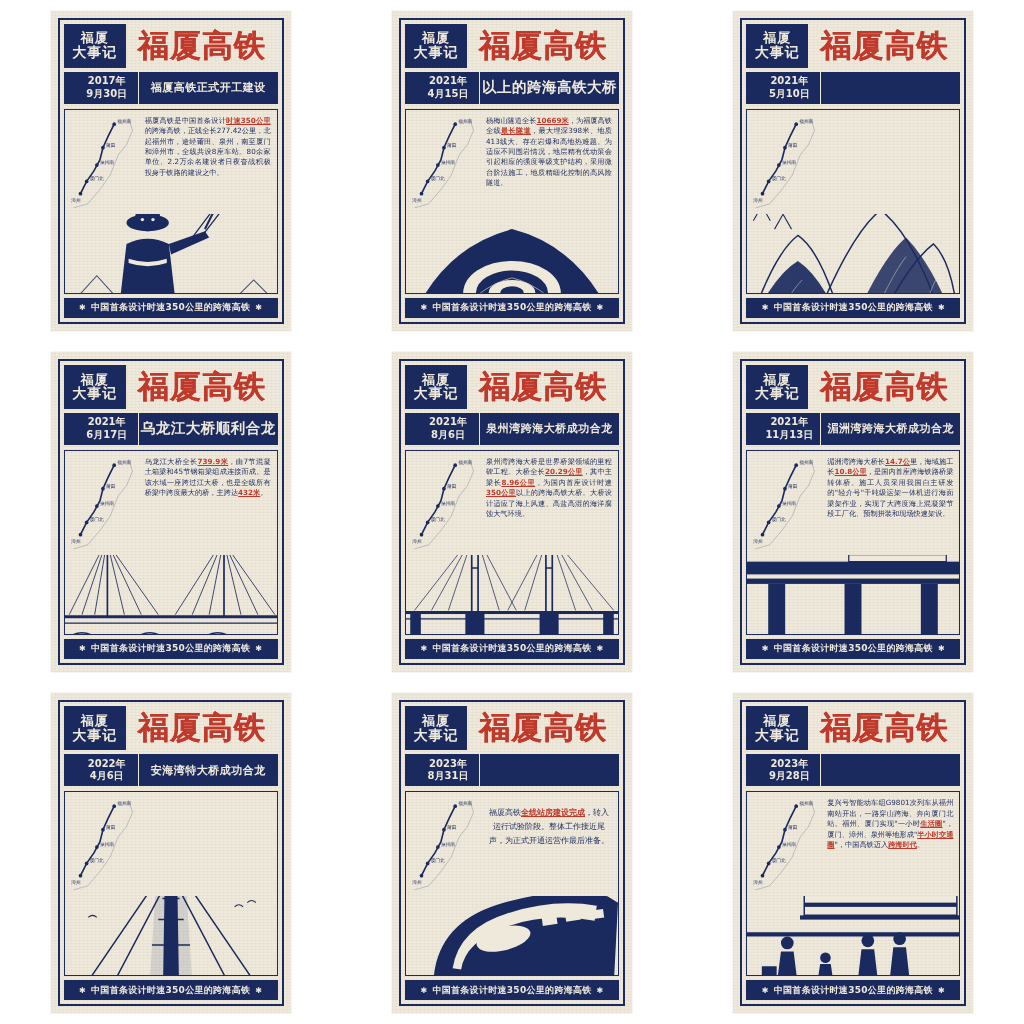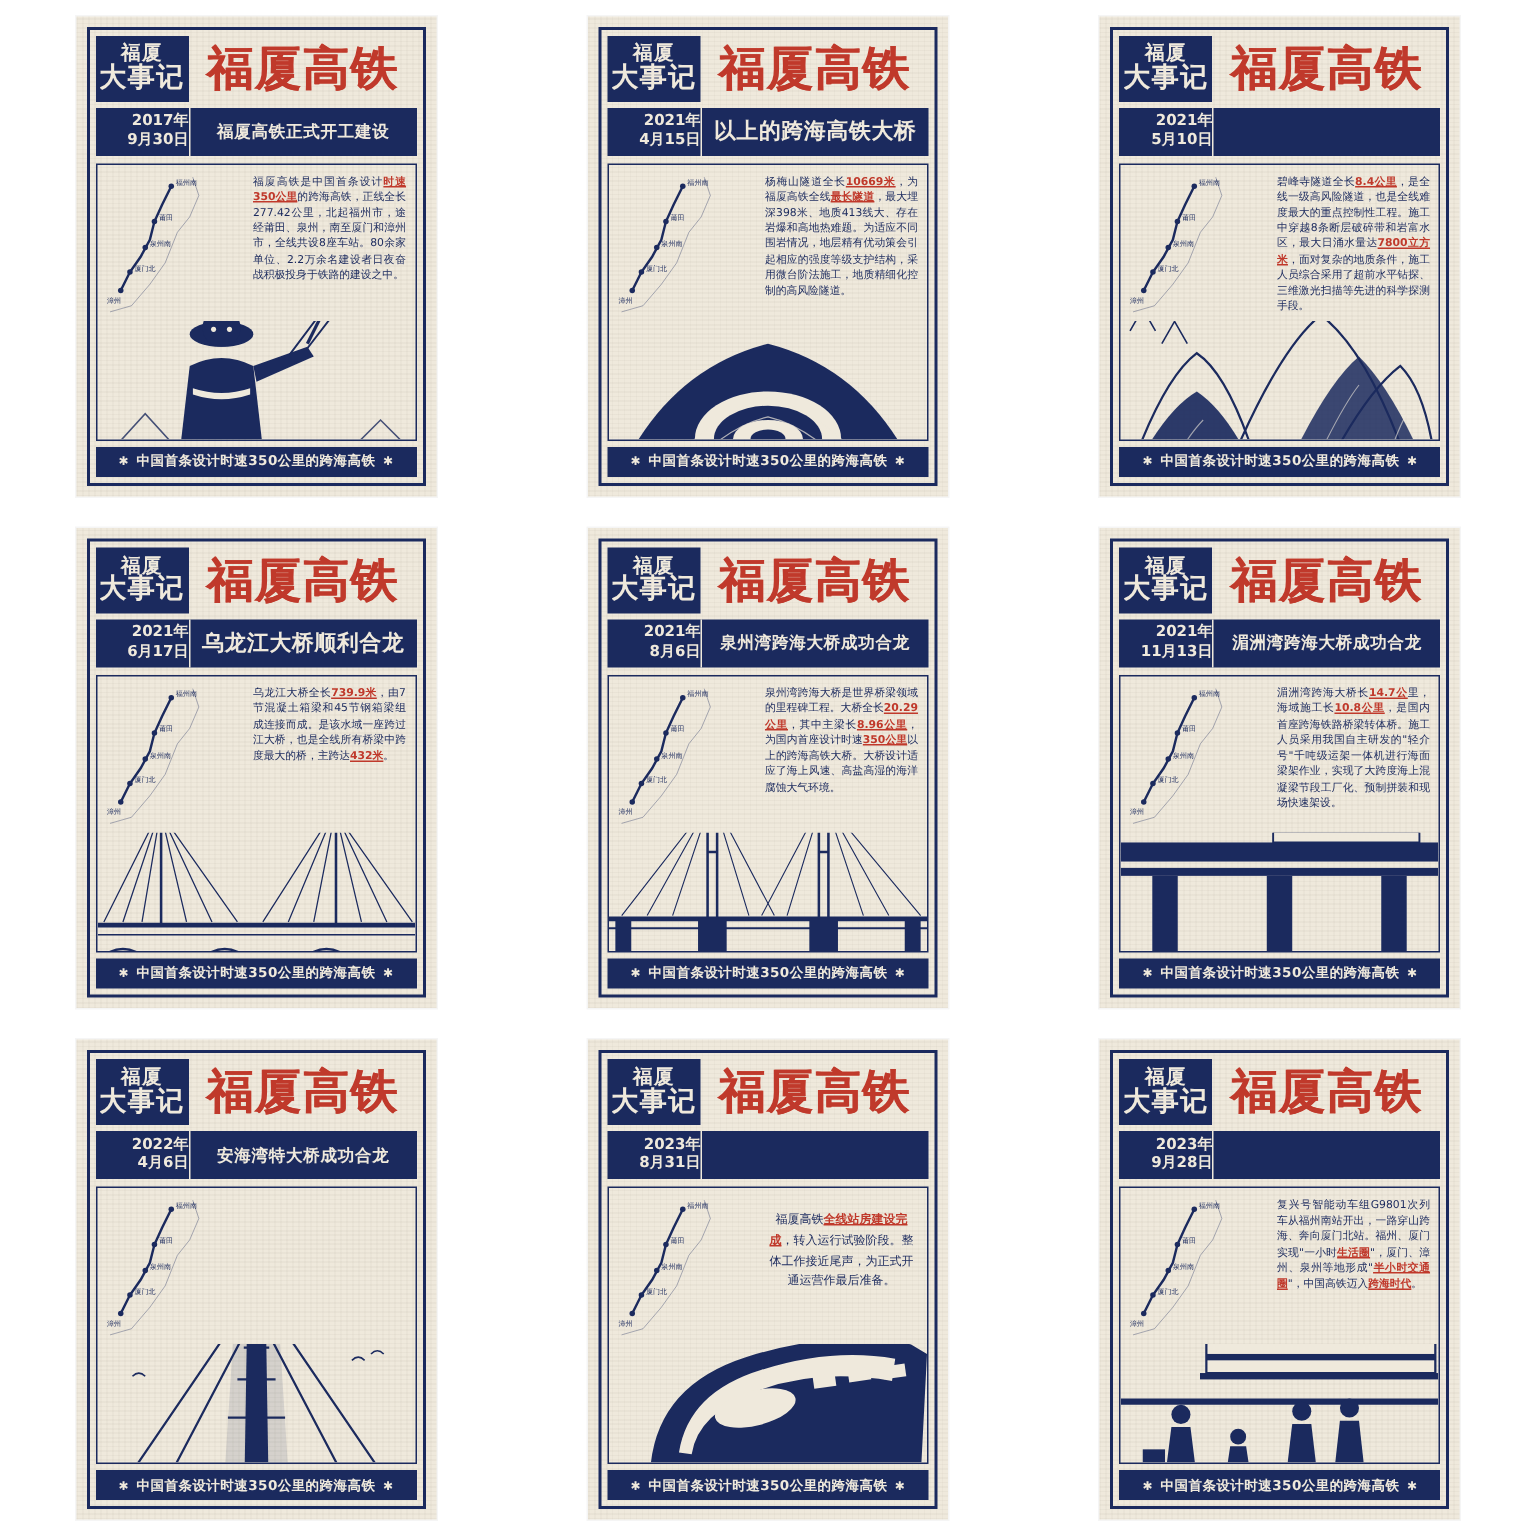--- a/index.html
+++ b/index.html
@@ -58,21 +58,21 @@
     background:#1b2a5e;
     color:#efe9dc;
     display:flex;flex-direction:column;
     align-items:center;justify-content:center;
     line-height:1.05;
     font-weight:bold;
     letter-spacing:1px;
     flex:0 0 auto;
   }
   .hdr-left .l1{font-size:13px;}
-  .hdr-left .l2{font-size:18px;}
+  .hdr-left .l2{font-size:14px;}
   .hdr-right{
     flex:1;
     display:flex;align-items:center;justify-content:center;
     color:#c0392b;
     font-family:"DejaVu Serif","Liberation Serif",serif;
     font-weight:bold;
     font-size:31px;
     letter-spacing:1px;
     text-shadow:0.5px 0 0 #c0392b;
   }
@@ -80,24 +80,25 @@
   .titlebar{
     display:flex;align-items:stretch;
     background:#1b2a5e;
     color:#efe9dc;
     height:32px;
     margin-bottom:5px;
   }
   .tb-date{
     width:62px;flex:0 0 auto;
     display:flex;flex-direction:column;
-    align-items:flex-end;justify-content:center;
+    align-items:center;justify-content:center;
     font-size:10px;line-height:1.25;
     border-right:1px solid #efe9dc;
     font-weight:bold;
+    margin-left:12px;
   }
   .tb-title{
     flex:1;
     display:flex;align-items:center;justify-content:center;
     font-size:14.5px;font-weight:bold;
     letter-spacing:0.5px;
     font-family:"DejaVu Serif","Liberation Serif",serif;
   }
   .tb-title.small{font-size:11px;}
   
@@ -105,21 +106,20 @@
     flex:1;
     border:1.5px solid #1b2a5e;
     position:relative;
     overflow:hidden;
     display:flex;flex-direction:column;
   }
   .toprow{
     display:flex;
     height:104px;
     flex:0 0 auto;
-    gap:24px;
   }
   .maparea{
     width:78px;flex:0 0 auto;
     position:relative;
     padding:4px 2px 2px 4px;
     box-sizing:border-box;
   }
   .textarea{
     flex:1;
     padding:6px 6px 2px 2px;
@@ -322,21 +322,20 @@
     <circle cx="27" cy="50" r="1.8" fill="#1b2a5e"></circle>
     <circle cx="17" cy="66" r="1.8" fill="#1b2a5e"></circle>
     <circle cx="11" cy="78" r="1.8" fill="#1b2a5e"></circle>
     <text class="mtxt" x="47" y="9">福州南</text>
     <text class="mtxt" x="36" y="32">莆田</text>
     <text class="mtxt" x="30" y="49">泉州南</text>
     <text class="mtxt" x="20" y="65">厦门北</text>
     <text class="mtxt" x="2" y="86">漳州</text>
     <path d="M58,4 L62,16 L56,30 L48,40 L40,60 L30,74 L18,88 L4,92" fill="none" stroke="#1b2a5e" stroke-width="0.5" opacity="0.45"></path>
   </svg></div>
-          <div class="textarea">碧峰寺隧道全长<em>8.4公里</em>，是全线一级高风险隧道，也是全线难度最大的重点控制性工程。施工中穿越8条断层破碎带和岩富水区，最大日涌水量达<em>7800立方米</em>，面对复杂的地质条件，施工人员综合采用了超前水平钻探、三维激光扫描等先进的科学探测手段。</div>
         </div>
         <div class="illus">
               <svg viewBox="0 0 200 150" preserveAspectRatio="xMidYMid slice">
         <g stroke="#1b2a5e" stroke-width="1.4" fill="none">
           <path d="M0,150 Q24,76 48,58 Q72,74 92,150"></path>
           <path d="M60,150 Q96,58 126,34 Q160,60 188,150"></path>
           <path d="M120,150 Q150,86 176,66 Q196,86 200,150"></path>
         </g>
         <g fill="#1b2a5e">
           <path d="M0,150 Q24,96 48,82 Q72,98 92,150 Z" opacity=".92"></path>

